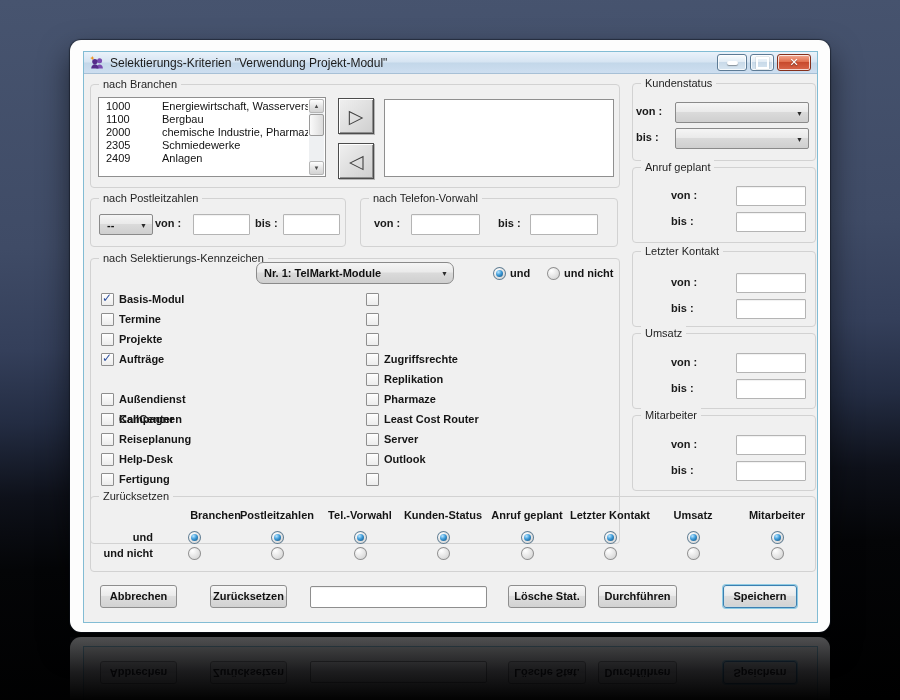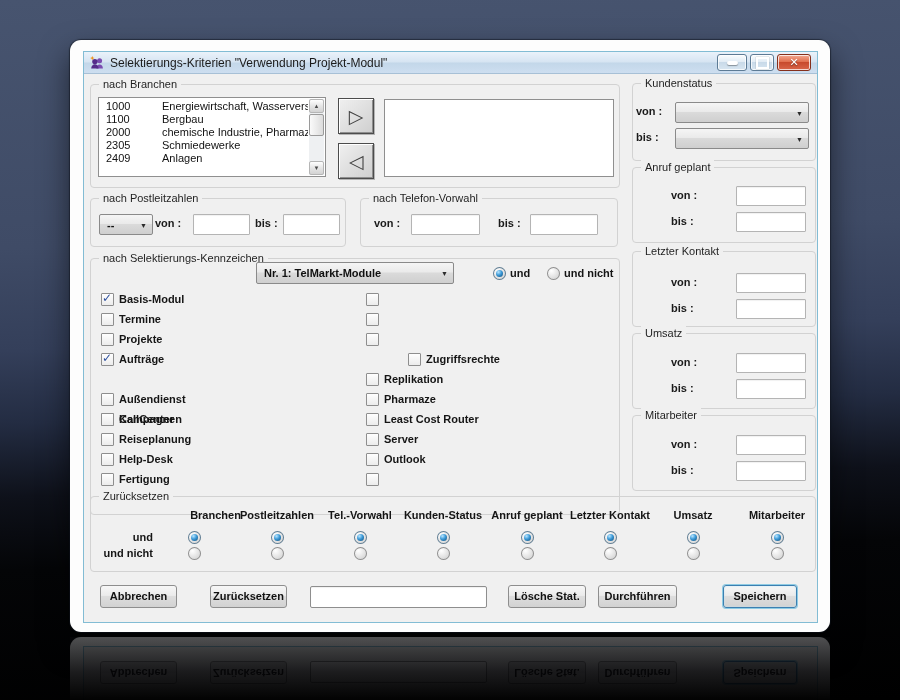--- a/index.html
+++ b/index.html
@@ -203,23 +203,23 @@
       </div>
 
       <div class="grp" style="left:548px;top:363px;width:184px;height:76px;">
         <span class="grp-label">Mitarbeiter</span>
         <span class="lbl r" style="left:38px;top:22px;width:60px;">von :</span>
         <input class="tinput" style="left: 103px; top: 19px; width: 70px; height: 20px;" value="">
         <span class="lbl r" style="left:38px;top:48px;width:60px;">bis :</span>
         <input class="tinput" style="left: 103px; top: 45px; width: 70px; height: 20px;" value="">
       </div>
 
-      <div class="grp" style="left:6px;top:206px;width:530px;height:257px;">
+      <div class="grp" style="left:6px;top:206px;width:530px;height:286px;">
         <span class="grp-label">nach Selektierungs-Kennzeichen</span>
-        <div class="combo" style="left:165px;top:3px;width:198px;height:22px;">
+        <div class="combo" style="left:165px;top:3px;width:198px;height:22px;border-radius:7px;">
           <span>Nr. 1: TelMarkt-Module</span>
           <span class="arrow">▼</span>
         </div>
         <span class="radio checked" style="left:402px;top:8px;"></span>
         <span class="rlabel" style="left:419px;top:8px;">und</span>
         <span class="radio" style="left:456px;top:8px;"></span>
         <span class="rlabel" style="left:473px;top:8px;">und nicht</span>
 
         <div class="cbrow" style="left:10px;top:33px;">
             <span class="cb checked">
@@ -271,21 +271,21 @@
             <span class="cblabel"></span>
           </div>
         <div class="cbrow" style="left:275px;top:53px;">
             <span class="cb"></span>
             <span class="cblabel"></span>
           </div>
         <div class="cbrow" style="left:275px;top:73px;">
             <span class="cb"></span>
             <span class="cblabel"></span>
           </div>
-        <div class="cbrow" style="left:275px;top:93px;margin-left:42px;">
+        <div class="cbrow" style="left:275px;top:93px;">
             <span class="cb"></span>
             <span class="cblabel">Zugriffsrechte</span>
           </div>
         <div class="cbrow" style="left:275px;top:113px;">
             <span class="cb"></span>
             <span class="cblabel">Replikation</span>
           </div>
         <div class="cbrow" style="left:275px;top:133px;">
             <span class="cb"></span>
             <span class="cblabel">Pharmaze</span>

